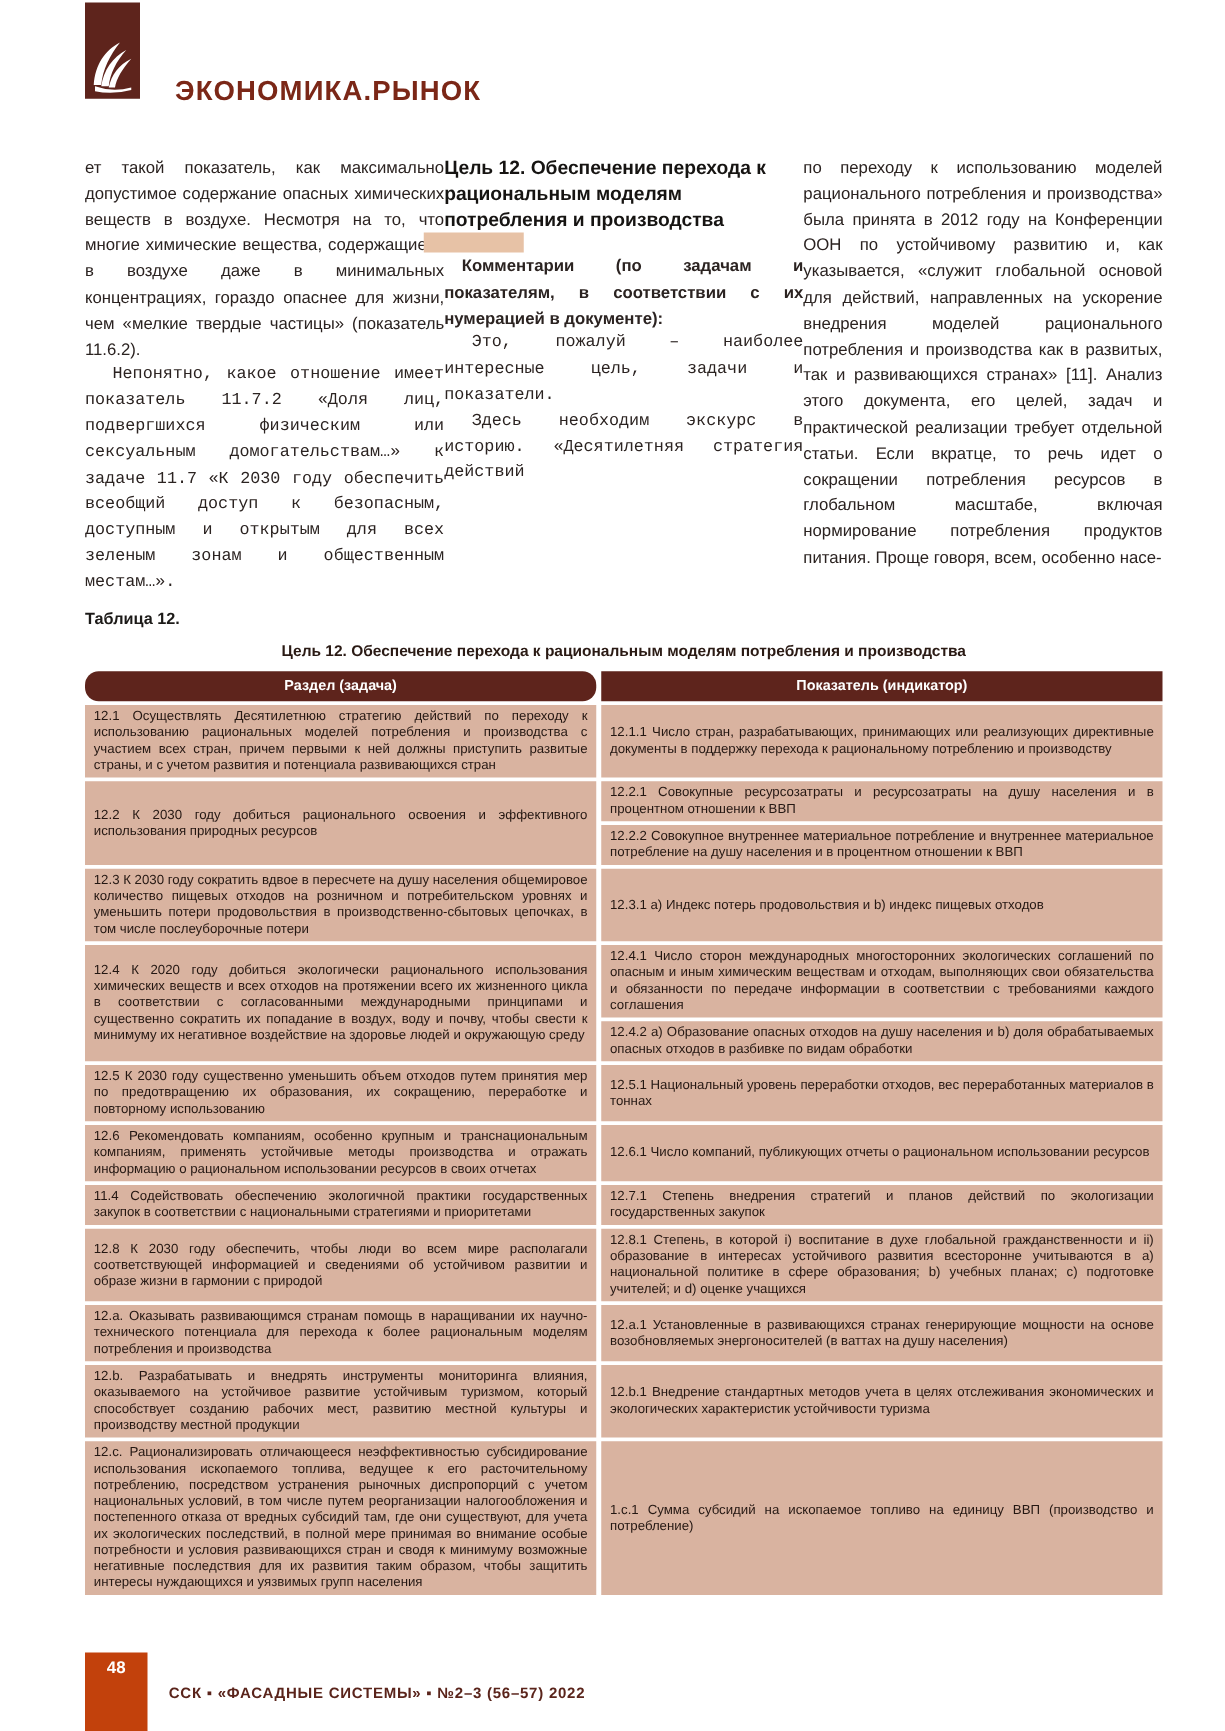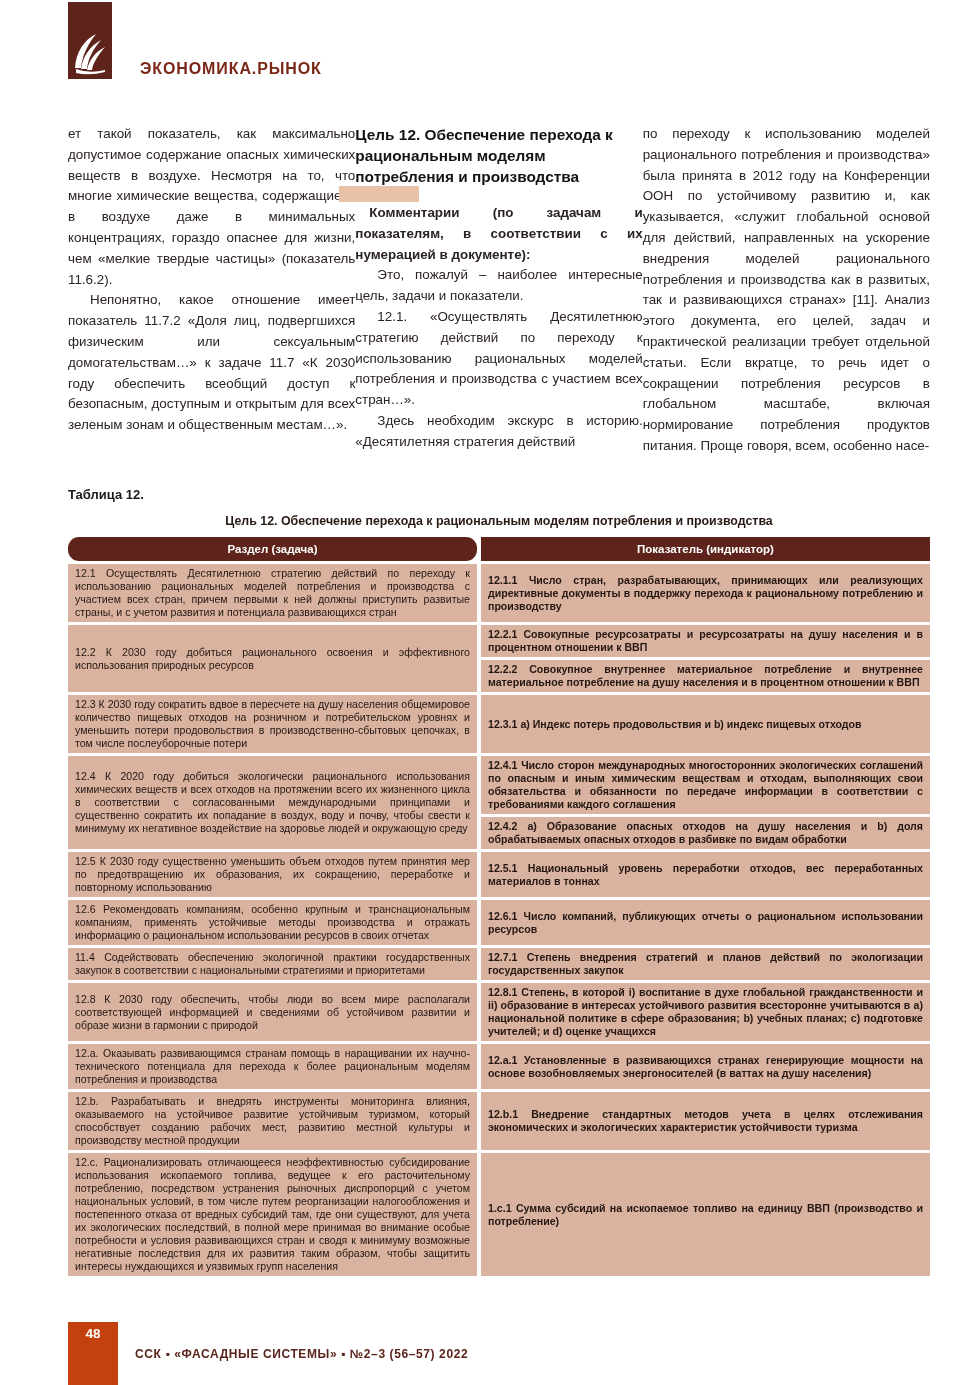--- a/index.html
+++ b/index.html
@@ -7,28 +7,28 @@
     width:980px;height:1385px;position:relative;overflow:hidden;
     font-family:"Liberation Sans", sans-serif;color:#2b2321;
   }
   .page{position:absolute;inset:0;background:#ffffff;}
 
   
   .logo{position:absolute;left:68px;top:2px;width:44px;height:77px;background:#5e241c;}
   .logo svg{position:absolute;left:4px;top:26px;}
   .brand{
     position:absolute;left:140px;top:60px;
-    font-size:16px;font-weight:bold;letter-spacing:.9px;color:#7b2717;
+    font-size:22px;font-weight:bold;letter-spacing:.9px;color:#7b2717;
   }
 
   
   .columns{position:absolute;left:68px;top:124px;width:862px;display:flex;gap:0;}
   .col{flex:1 1 0;font-size:13.4px;line-height:20.8px;text-align:justify;color:#2b2321;}
   .col p{margin:0;}
-  .col p.indent{text-indent:22px;}
+  .col p.indent{text-indent:22px;font-family:Liberation Mono, monospace;}
   .col2-head{
     position:relative;z-index:1;
     font-size:15.4px;line-height:21px;font-weight:bold;color:#161412;
     text-align:left;margin:0 0 16px 0;
   }
   .col2wrap{position:relative;}
   .hl-bar{position:absolute;left:-16px;top:62px;width:80px;height:16px;background:#e7c2a6;z-index:0;}
   .lead{font-weight:bold;text-indent:14px;}
 
   
@@ -49,21 +49,21 @@
   .th.left{flex:0 0 409px;border-radius:11px;}
   .th.right{flex:1;}
   .trow{display:flex;gap:4px;align-items:stretch;}
   .tcell{
     background:#d9b3a0;color:#241712;
     display:flex;align-items:center;box-sizing:border-box;padding:3px 7px;
   }
   .tcell .txt{width:100%;text-align:justify;font-size:10.6px;line-height:13px;}
   .cell-task{flex:0 0 409px;}
   .tright{flex:1;display:flex;flex-direction:column;gap:3px;}
-  .cell-ind{flex:1 1 auto;font-weight:bold;}
+  .cell-ind{flex:1 1 auto;}
 
   
   .pg-block{position:absolute;left:68px;top:1322px;width:50px;height:63px;background:#c2410c;}
   .pg-num{display:block;text-align:center;margin-top:4px;color:#ffffff;font-weight:bold;font-size:13.5px;}
   .imprint{
     position:absolute;left:135px;top:1327px;
     font-size:12px;font-weight:bold;letter-spacing:.6px;color:#5a241b;margin-top:20px;
   }
 </style>
 </head>
@@ -84,21 +84,20 @@
   <div class="columns">
     <div class="col">
       <p>ет такой показатель, как максимально допустимое содержание опасных химических веществ в воздухе. Несмотря на то, что многие химические вещества, содержащиеся в воздухе даже в минимальных концентрациях, гораздо опаснее для жизни, чем «мелкие твердые частицы» (показатель 11.6.2).</p>
       <p class="indent">Непонятно, какое отношение имеет показатель 11.7.2 «Доля лиц, подвергшихся физическим или сексуальным домогательствам…» к задаче 11.7 «К 2030 году обеспечить всеобщий доступ к безопасным, доступным и открытым для всех зеленым зонам и общественным местам…».</p>
     </div>
     <div class="col col2wrap">
       <div class="hl-bar"></div>
       <h2 class="col2-head">Цель 12. Обеспечение перехода к рациональным моделям потребления и производства</h2>
       <p class="lead">Комментарии (по задачам и показателям, в соответствии с их нумерацией в документе):</p>
       <p class="indent">Это, пожалуй – наиболее интересные цель, задачи и показатели.</p>
-      <p class="indent">12.1. «Осуществлять Десятилетнюю стратегию действий по переходу к использованию рациональных моделей потребления и производства с участием всех стран…».</p>
       <p class="indent">Здесь необходим экскурс в историю. «Десятилетняя стратегия действий</p>
     </div>
     <div class="col">
       <p>по переходу к использованию моделей рационального потребления и производства» была принята в 2012 году на Конференции ООН по устойчивому развитию и, как указывается, «служит глобальной основой для действий, направленных на ускорение внедрения моделей рационального потребления и производства как в развитых, так и развивающихся странах» [11]. Анализ этого документа, его целей, задач и практической реализации требует отдельной статьи. Если вкратце, то речь идет о сокращении потребления ресурсов в глобальном масштабе, включая нормирование потребления продуктов питания. Проще говоря, всем, особенно насе-</p>
     </div>
   </div>
 
   <div class="tbl-label">Таблица 12.</div>
   <div class="tbl-title">Цель 12. Обеспечение перехода к рациональным моделям потребления и производства</div>
 

